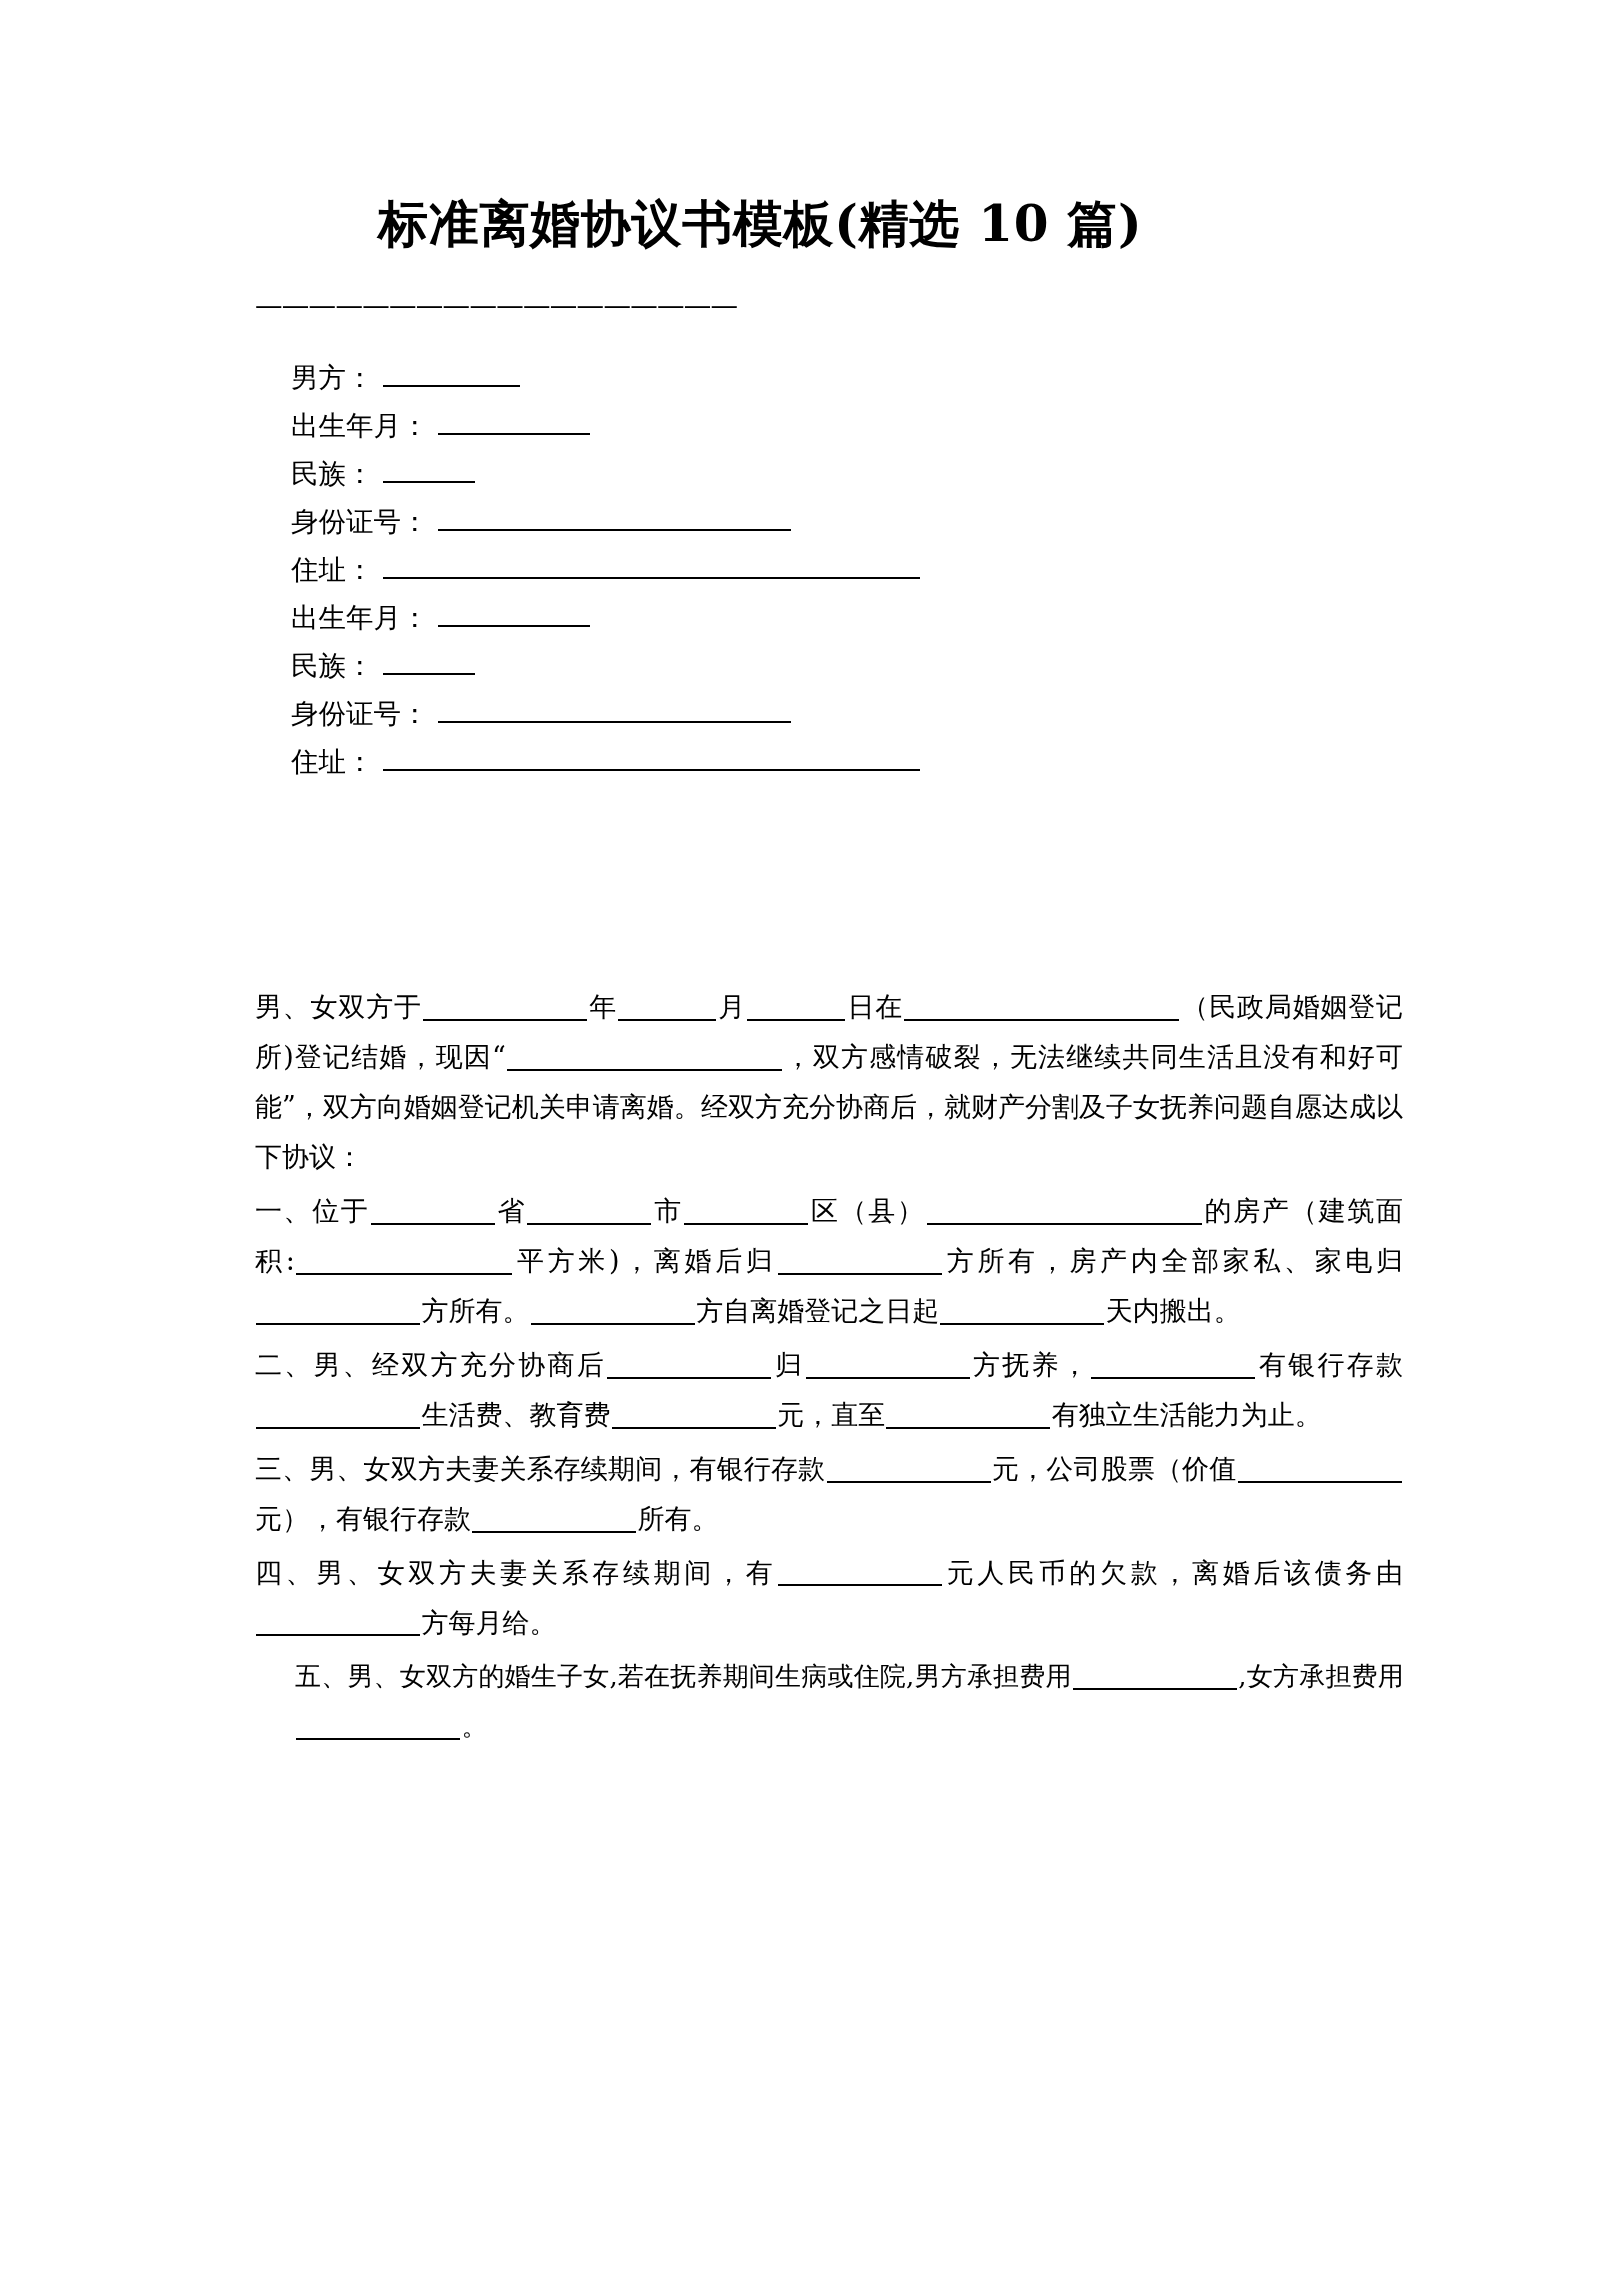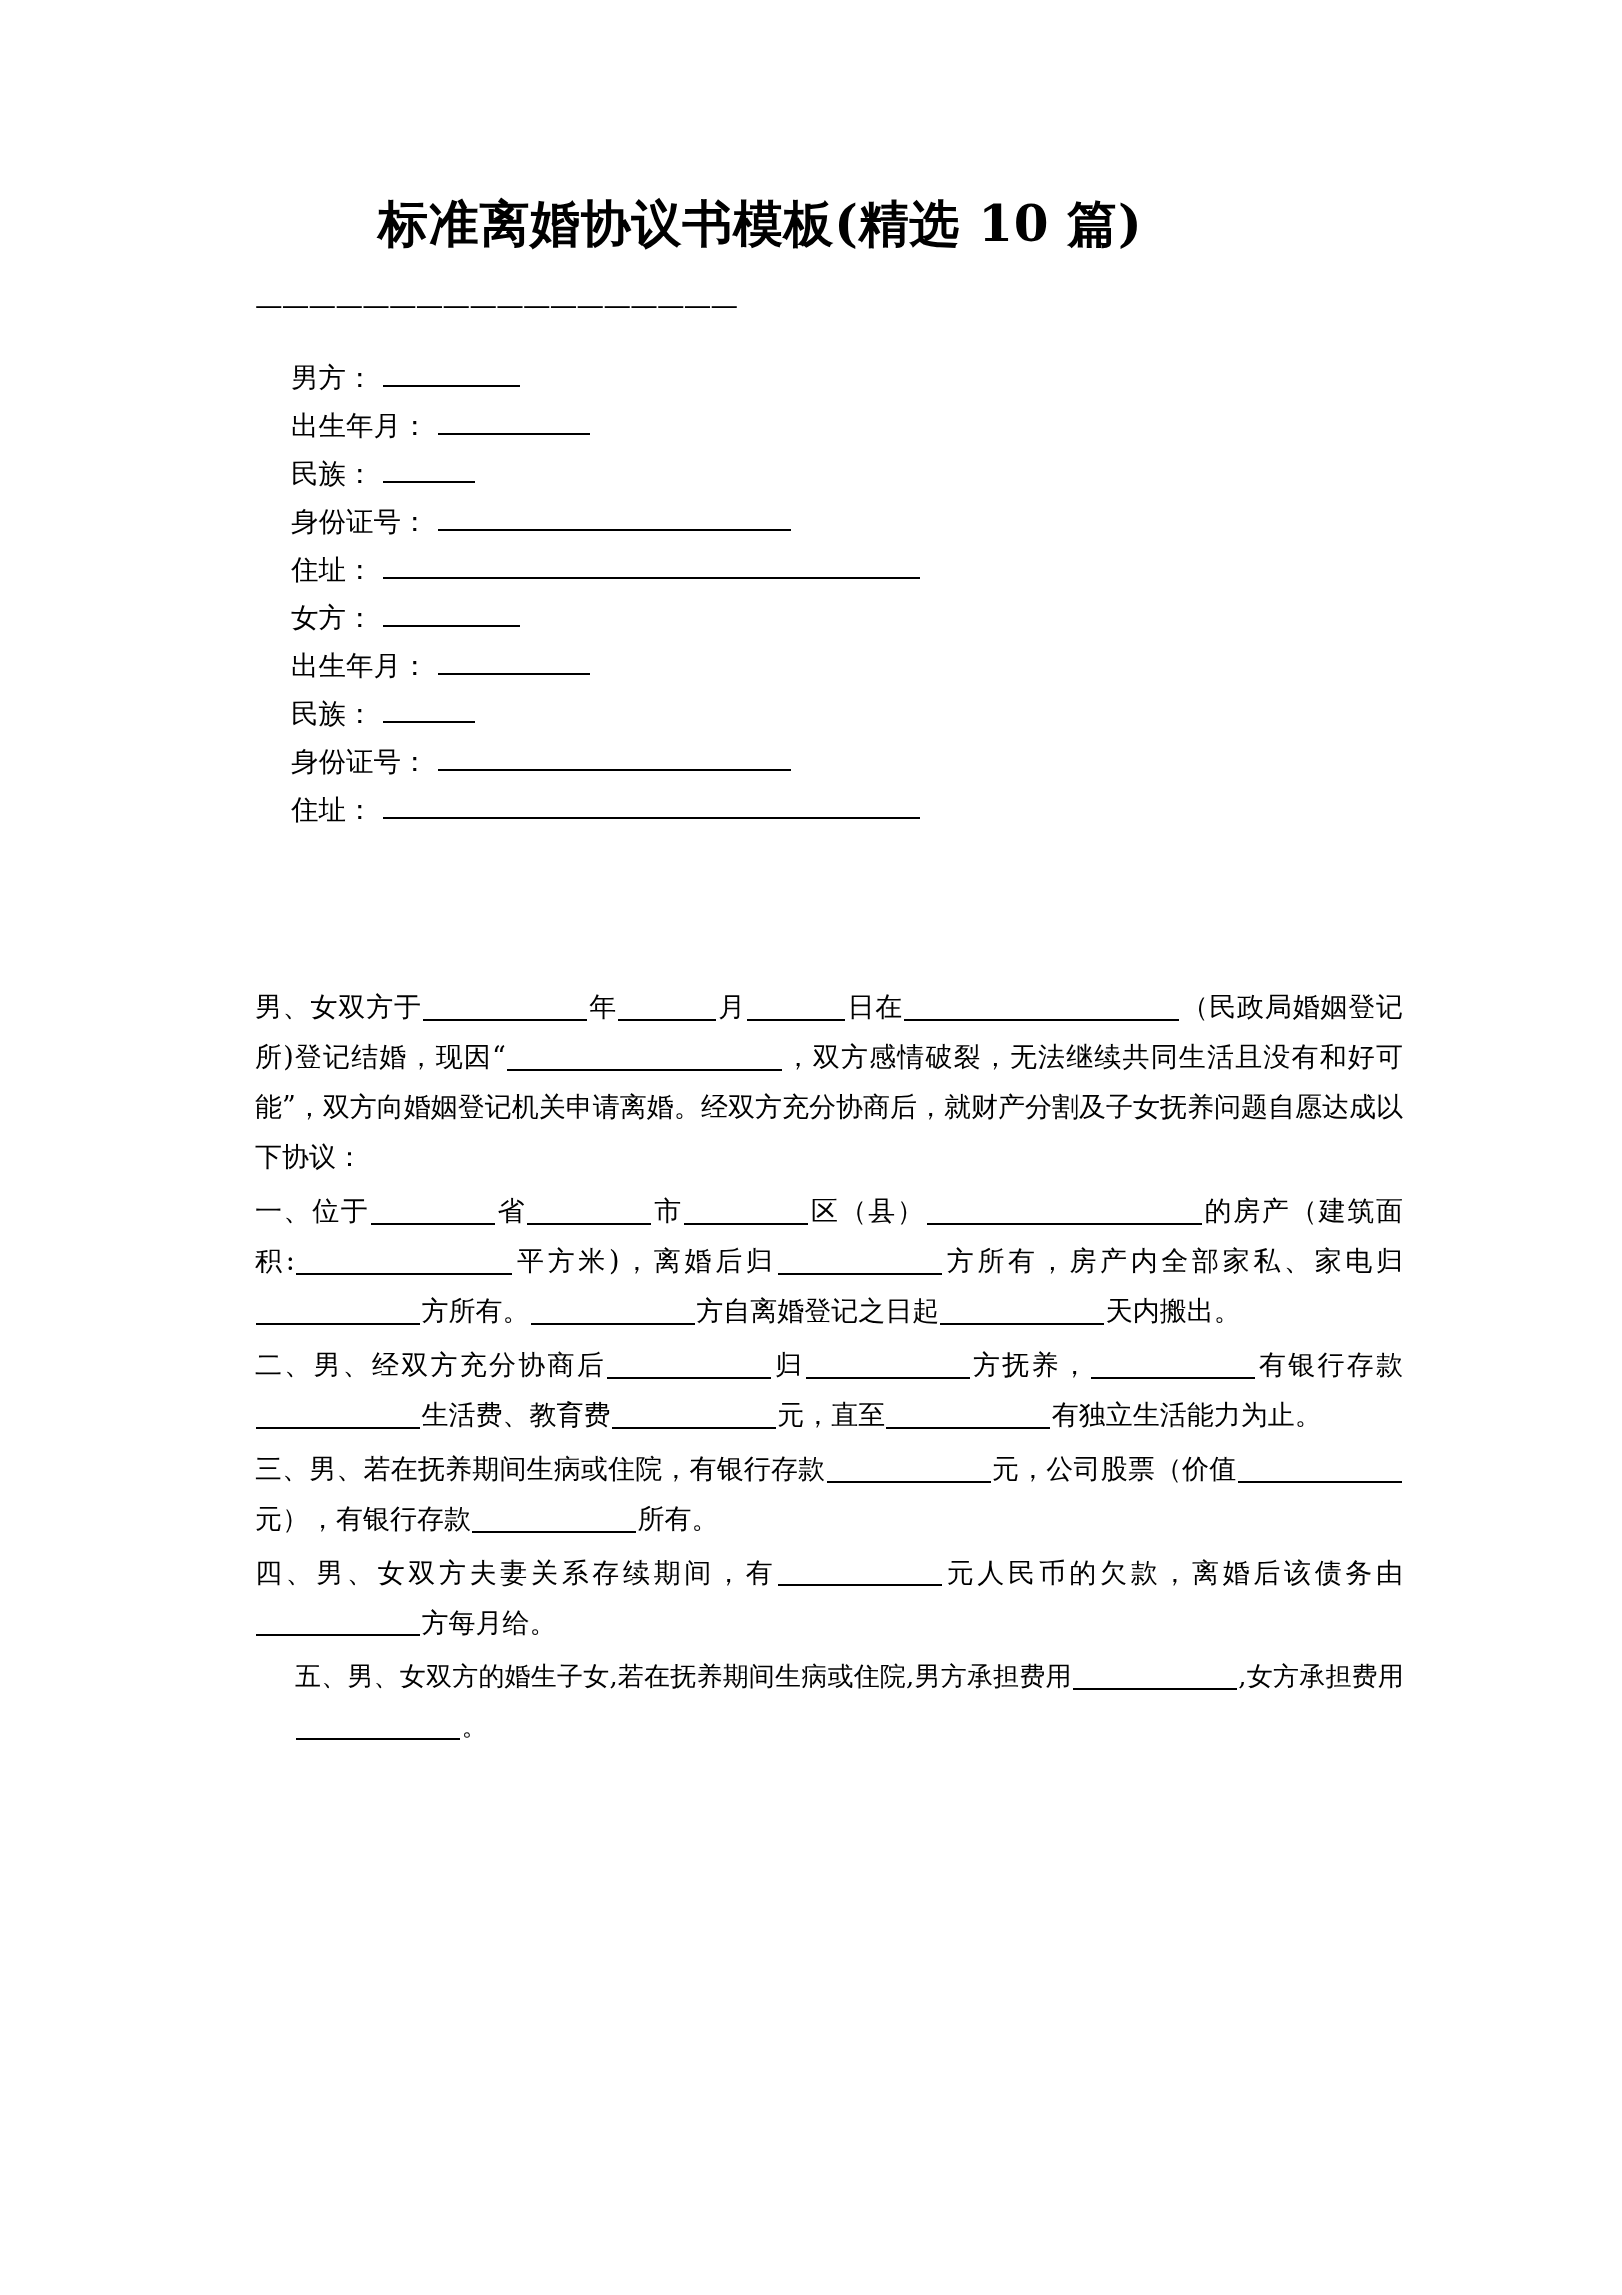--- a/index.html
+++ b/index.html
@@ -145,24 +145,20 @@
     <div class="field-row">
       <span class="field-label">身份证号：</span>
       <span class="field-blank w-id"></span>
     </div>
 
     <div class="field-row">
       <span class="field-label">住址：</span>
       <span class="field-blank w-addr"></span>
     </div>
 
-    <div class="field-row">
-      <span class="field-label">女方：</span>
-      <span class="field-blank w-name"></span>
-    </div>
 
     <div class="field-row">
       <span class="field-label">出生年月：</span>
       <span class="field-blank w-birth"></span>
     </div>
 
     <div class="field-row">
       <span class="field-label">民族：</span>
       <span class="field-blank w-ethnic"></span>
     </div>
@@ -180,21 +176,21 @@
   </div>
 
   <div class="body-block">
 
     <p class="para"><span>男、女双方于</span><span class="blank b-lg"></span><span>年</span><span class="blank b-sm"></span><span>月</span><span class="blank b-sm"></span><span>日在</span><span class="blank b-xxl"></span><span>（民政局婚姻登记所)登记结婚，现因“</span><span class="blank b-xxl"></span><span>，双方感情破裂，无法继续共同生活且没有和好可能”，双方向婚姻登记机关申请离婚。经双方充分协商后，就财产分割及子女抚养问题自愿达成以下协议：</span></p>
 
     <p class="para"><span>一、</span><span>位于</span><span class="blank b-md"></span><span>省</span><span class="blank b-md"></span><span>市</span><span class="blank b-md"></span><span>区（县）</span><span class="blank b-xxl"></span><span>的房产（建筑面积:</span><span class="blank b-xl"></span><span>平方米)，离婚后归</span><span class="blank b-lg"></span><span>方所有，房产内全部家私、家电归</span><span class="blank b-lg"></span><span>方所有。</span><span class="blank b-lg"></span><span>方自离婚登记之日起</span><span class="blank b-lg"></span><span>天内搬出。</span></p>
 
     <p class="para"><span>二、</span><span>男、经双方充分协商后</span><span class="blank b-lg"></span><span>归</span><span class="blank b-lg"></span><span>方抚养，</span><span class="blank b-lg"></span><span>有银行存款</span><span class="blank b-lg"></span><span>生活费、教育费</span><span class="blank b-lg"></span><span>元，直至</span><span class="blank b-lg"></span><span>有独立生活能力为止。</span></p>
 
-    <p class="para"><span>三、</span><span>男、若在抚养期间生病或住院，有银行存款</span><span class="blank b-lg"></span><span>元，公司股票（价值</span><span class="blank b-lg"></span><span>元），有银行存款</span><span class="blank b-lg"></span><span>所有。</span></p>
+    <p class="para"><span>三、</span><span>男、女双方夫妻关系存续期间，有银行存款</span><span class="blank b-lg"></span><span>元，公司股票（价值</span><span class="blank b-lg"></span><span>元），有银行存款</span><span class="blank b-lg"></span><span>所有。</span></p>
 
     <p class="para"><span>四、</span><span>男、女双方夫妻关系存续期间，有</span><span class="blank b-lg"></span><span>元人民币的欠款，离婚后该债务由</span><span class="blank b-lg"></span><span>方每月给。</span></p>
 
     <p class="para tight"><span>五、</span><span>男、女双方的婚生子女,若在抚养期间生病或住院,男方承担费用</span><span class="blank b-lg"></span><span>,女方承担费用</span><span class="blank b-lg"></span><span>。</span></p>
 
   </div>
 
 </div>
 
 

